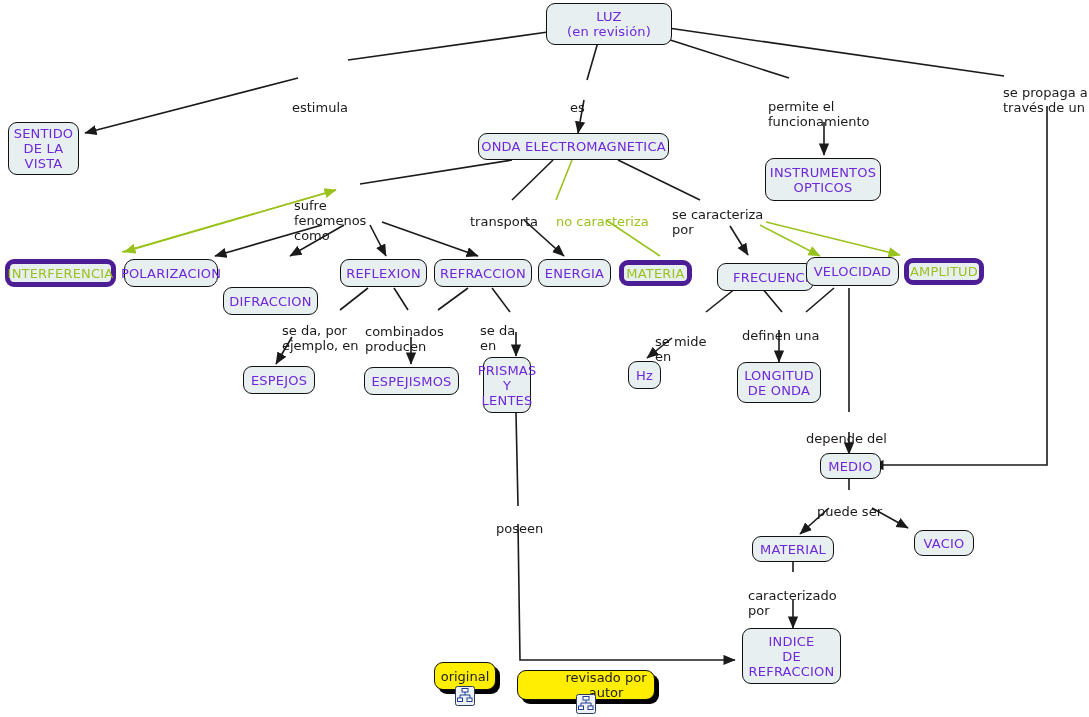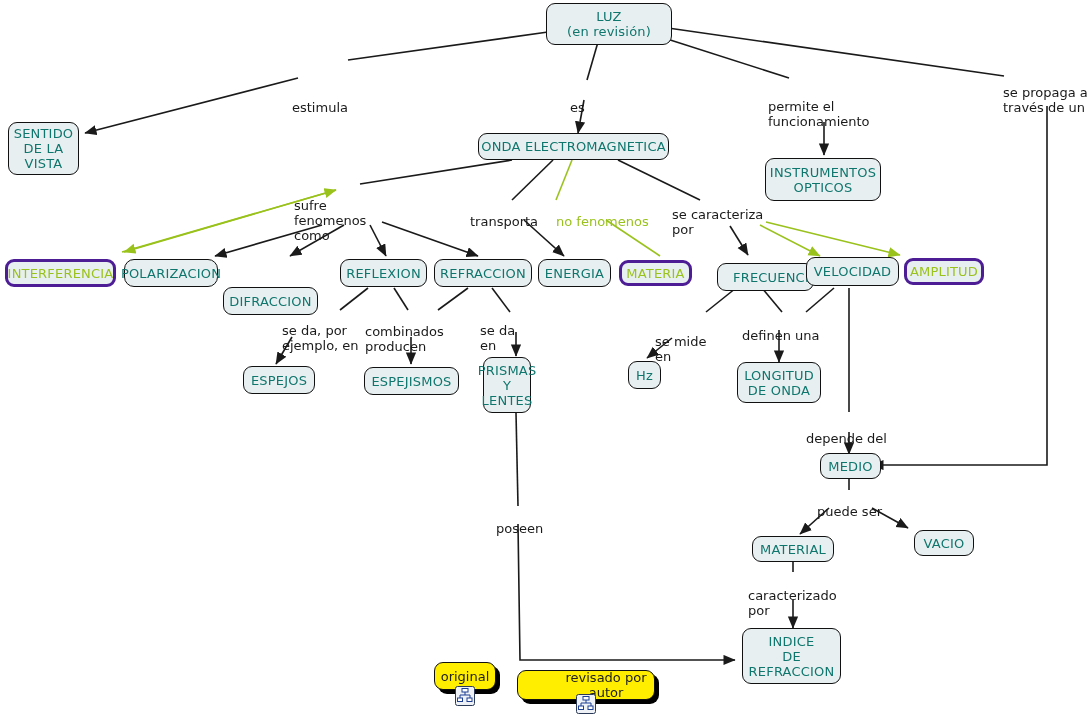--- a/index.html
+++ b/index.html
@@ -24,33 +24,33 @@
     width: 1089px;
     height: 717px;
     pointer-events: none;
   }
   .node {
     position: absolute;
     box-sizing: border-box;
     background: #e8eff0;
     border: 1.6px solid #111111;
     border-radius: 9px;
-    color: #0f766e;
+    color: #6d28d9;
     font-size: 13px;
     line-height: 15px;
     letter-spacing: 0.2px;
     display: flex;
     align-items: center;
     justify-content: center;
     text-align: center;
     white-space: pre-line;
     z-index: 5;
   }
   .node.green {
-    border: 3px solid #4c1d95;
+    border: 5px solid #4c1d95;
     color: #9ac21c;
   }
   .label {
     position: absolute;
     font-size: 13px;
     line-height: 15px;
     color: #1a1a1a;
     text-align: left;
     white-space: pre-line;
     background: transparent;
@@ -297,21 +297,21 @@
     <span>sufre
 fenomenos
 como</span>
   </div>
 
   <div class="label" style="left:470px; top:199px; width:80px;">
     <span>transporta</span>
   </div>
 
   <div class="label green" style="left:556px; top:199px; width:106px;">
-    <span>no fenomenos</span>
+    <span>no caracteriza</span>
   </div>
 
   <div class="label" style="left:672px; top:192px; width:110px;">
     <span>se caracteriza
 por</span>
   </div>
 
   <div class="label" style="left:282px; top:308px; width:82px;">
     <span>se da, por
 ejemplo, en</span>

